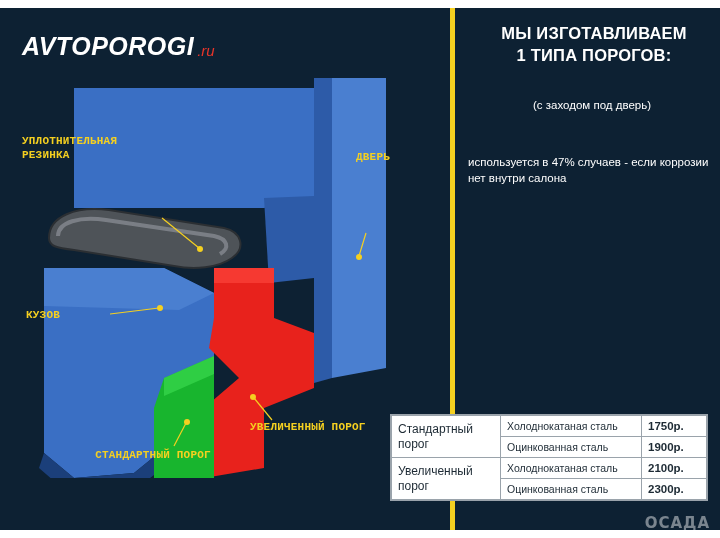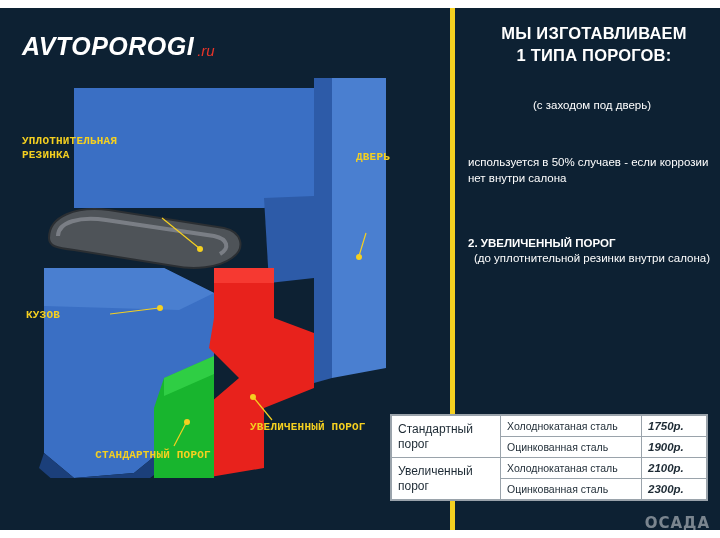--- a/index.html
+++ b/index.html
@@ -171,21 +171,20 @@
     font-size: 10.5px;
     color: #1d2a34;
     margin-left: 40px;
   }
   .cell-price {
     width: 52px;
     font-size: 11.5px;
     font-weight: bold;
     color: #1d2a34;
     text-align: left;
-    font-style: italic;
   }
   .wm {
     position: absolute;
     right: 10px;
     bottom: 6px;
     font-size: 15px;
     color: rgba(255,255,255,0.45);
     font-weight: bold;
     letter-spacing: 1px;
     font-family: "DejaVu Sans", sans-serif;
@@ -251,27 +250,23 @@
     <div class="headline">
       <span class="l1">МЫ ИЗГОТАВЛИВАЕМ</span>
       <span class="l2">1 ТИПА ПОРОГОВ:</span>
     </div>
 
     <div class="body-block" id="b1">
       <div class="sec-sub">(с заходом под дверь)</div>
     </div>
 
     <div class="body-block" id="b2">
-      <div class="sec-text">используется в 50% случаев - если коррозии нет внутри салона</div>
-    </div>
-
-    <div class="body-block" id="b3">
-      <div class="sec-title">2. УВЕЛИЧЕННЫЙ ПОРОГ</div>
-      <div class="sec-sub">(до уплотнительной резинки внутри салона)</div>
-    </div>
+      <div class="sec-text">используется в 47% случаев - если коррозии нет внутри салона</div>
+    </div>
+
 
   </div>
 
   <div class="price-table">
     <table>
       <tbody>
         <tr>
           <td class="cell-name" rowspan="2">Стандартный порог</td>
           <td class="cell-mat">Холоднокатаная сталь</td>
           <td class="cell-price">1750р.</td>

